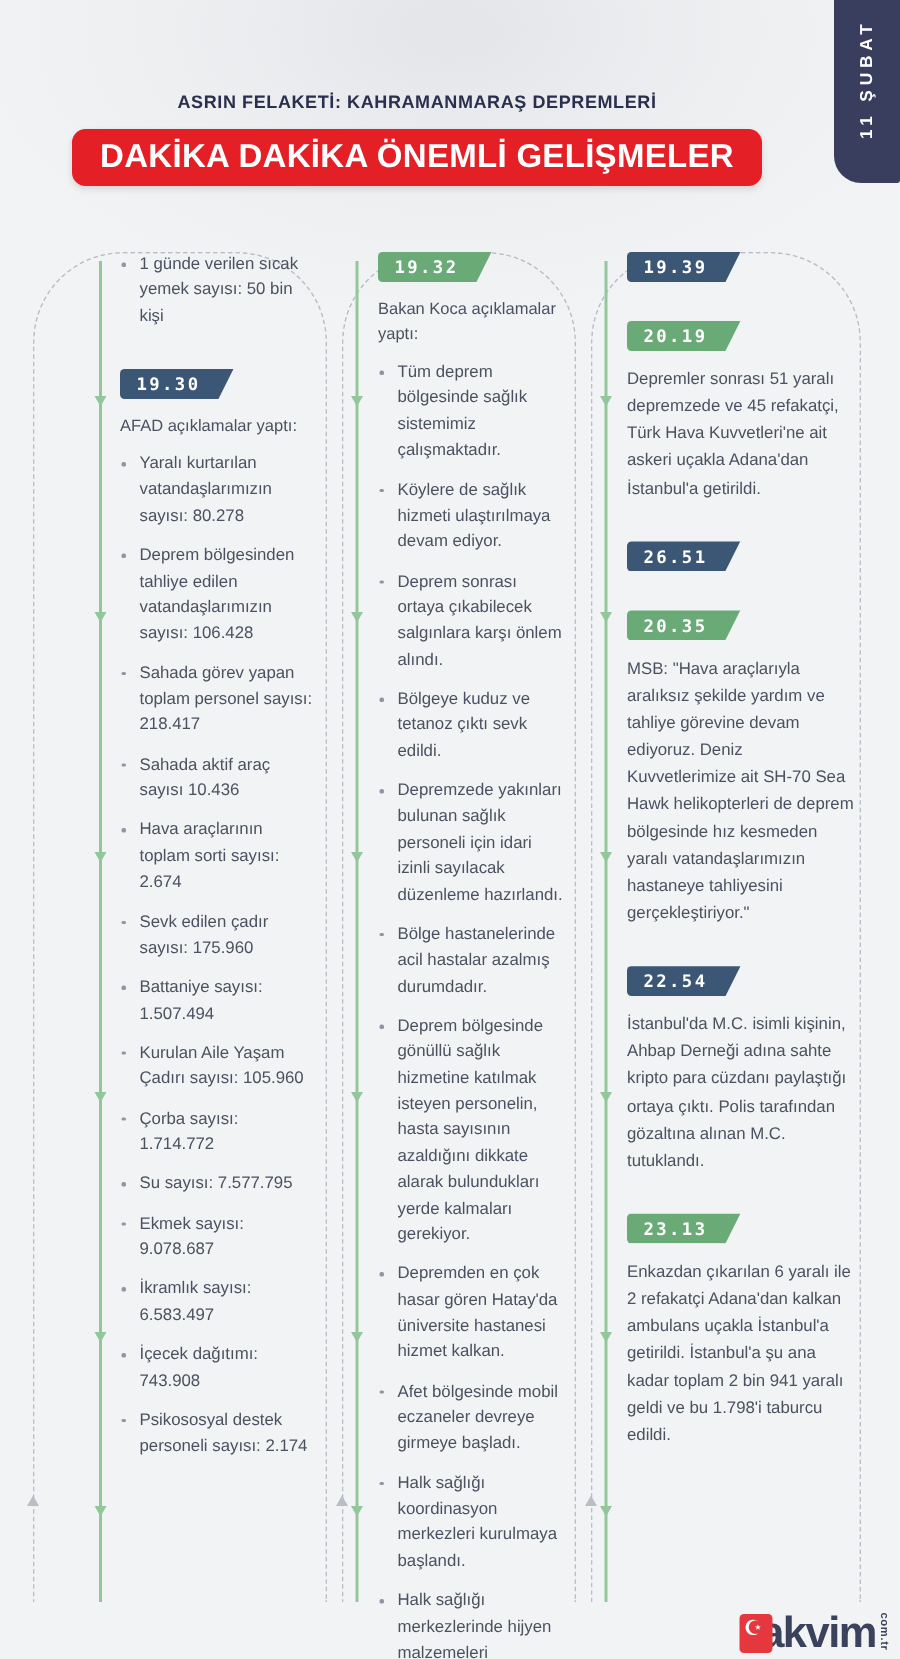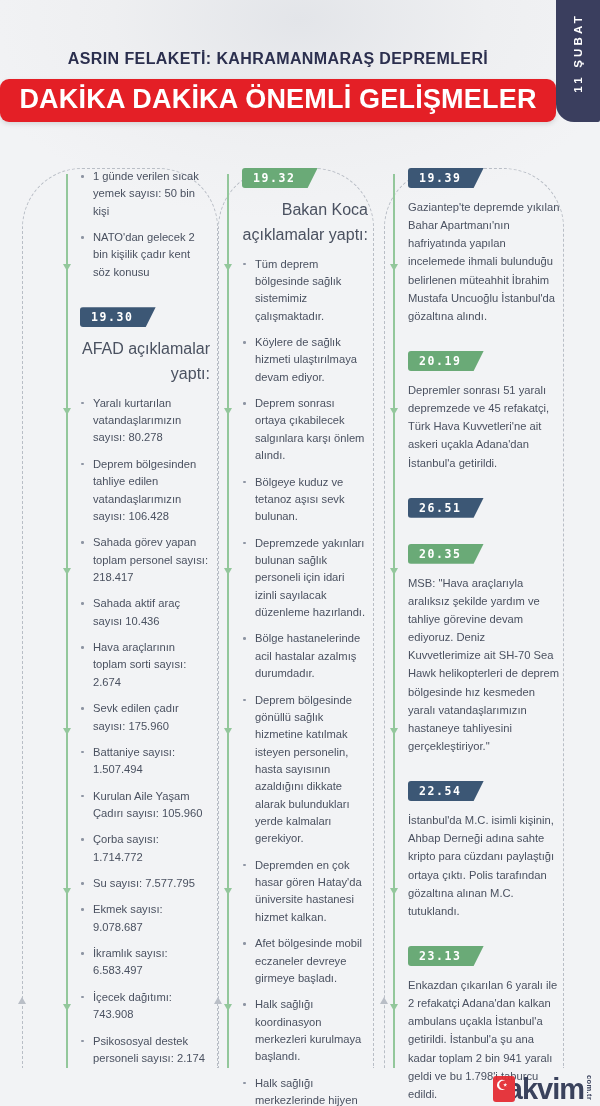--- a/index.html
+++ b/index.html
@@ -52,33 +52,34 @@
   
   .header {
     position: absolute;
     top: 50px;
     left: 0;
     width: 556px;
     text-align: center;
     z-index: 5;
   }
   .header h1 {
-    font-size: 16px;
+    font-size: 12px;
     font-weight: bold;
     color: #2b2f4e;
     letter-spacing: 0.4px;
     line-height: 1.1;
     white-space: nowrap;
+    margin-top: 12px;
   }
   .header .ribbon {
     display: inline-block;
     margin-top: 11px;
     background: #e41f26;
     color: #ffffff;
-    font-size: 27px;
+    font-size: 22px;
     font-weight: bold;
     letter-spacing: 0.2px;
     padding: 7px 19px 9px 19px;
     border-radius: 9px;
     line-height: 1;
     white-space: nowrap;
     box-shadow: 0 2px 5px rgba(0,0,0,0.12);
   }
 
   
@@ -89,21 +90,21 @@
     width: 600px;
     height: 900px;
     display: flex;
   }
 
   .col {
     position: relative;
     height: 900px;
   }
   .col-1 { width: 196px; margin-left: 22px; }
-  .col-2 { width: 156px; }
+  .col-2 { width: 156px; margin-left: 10px; }
   .col-3 { width: 180px; margin-left: 10px; }
 
   
   .dashed-frame {
     position: absolute;
     left: 0;
     top: 0;
     width: 100%;
     height: 900px;
     border: 1px dashed #b9bec6;
@@ -174,25 +175,24 @@
     clip-path: polygon(0 0, 100% 0, calc(100% - 10px) 100%, 0 100%);
   }
   .badge.navy  { background: #3c5775; }
   .badge.green { background: #6aaa77; }
 
   .badge-wrap { margin-bottom: 10px; }
   .badge-wrap.spaced { margin-top: 26px; }
 
   
   .lead {
-    font-size: 16px;
+    font-size: 11px;
     line-height: 1.55;
     color: #4a5160;
     margin-bottom: 8px;
-    text-align: right;
   }
   .para {
     font-size: 11.2px;
     line-height: 1.62;
     color: #4a5160;
     margin-bottom: 4px;
   }
   ul.bul {
     list-style: none;
     margin: 0 0 4px 0;
@@ -281,21 +281,20 @@
         <div class="tl-arrow" style="top: 96px;"></div>
         <div class="tl-arrow" style="top: 240px;"></div>
         <div class="tl-arrow" style="top: 400px;"></div>
         <div class="tl-arrow" style="top: 560px;"></div>
         <div class="tl-arrow" style="top: 720px;"></div>
         <div class="tl-arrow" style="top: 836px;"></div>
         <div class="frame-arrow-up" style="left: -4px;"></div>
         <div class="stack">
           <ul class="bul">
             <li>1 günde verilen sıcak yemek sayısı: 50 bin kişi</li>
-            <li>NATO'dan gelecek 2 bin kişilik çadır kent söz konusu</li>
           </ul>
           <div class="badge-wrap spaced"><span class="badge navy">19.30</span></div>
           <div class="lead">AFAD açıklamalar yaptı:</div>
           <ul class="bul">
             <li>Yaralı kurtarılan vatandaşlarımızın sayısı: 80.278</li>
             <li>Deprem bölgesinden tahliye edilen vatandaşlarımızın sayısı: 106.428</li>
             <li>Sahada görev yapan toplam personel sayısı: 218.417</li>
             <li>Sahada aktif araç sayısı 10.436</li>
             <li>Hava araçlarının toplam sorti sayısı: 2.674</li>
             <li>Sevk edilen çadır sayısı: 175.960</li>
@@ -320,21 +319,21 @@
         <div class="tl-arrow" style="top: 720px;"></div>
         <div class="tl-arrow" style="top: 836px;"></div>
         <div class="frame-arrow-up" style="left: -4px;"></div>
         <div class="stack">
           <div class="badge-wrap"><span class="badge green">19.32</span></div>
           <div class="lead">Bakan Koca açıklamalar yaptı:</div>
           <ul class="bul">
             <li>Tüm deprem bölgesinde sağlık sistemimiz çalışmaktadır.</li>
             <li>Köylere de sağlık hizmeti ulaştırılmaya devam ediyor.</li>
             <li>Deprem sonrası ortaya çıkabilecek salgınlara karşı önlem alındı.</li>
-            <li>Bölgeye kuduz ve tetanoz aşısı sevk bulunan.</li>
+            <li>Bölgeye kuduz ve tetanoz çıktı sevk edildi.</li>
             <li>Depremzede yakınları bulunan sağlık personeli için idari izinli sayılacak düzenleme hazırlandı.</li>
             <li>Bölge hastanelerinde acil hastalar azalmış durumdadır.</li>
             <li>Deprem bölgesinde gönüllü sağlık hizmetine katılmak isteyen personelin, hasta sayısının azaldığını dikkate alarak bulundukları yerde kalmaları gerekiyor.</li>
             <li>Depremden en çok hasar gören Hatay'da üniversite hastanesi hizmet kalkan.</li>
             <li>Afet bölgesinde mobil eczaneler devreye girmeye başladı.</li>
             <li>Halk sağlığı koordinasyon merkezleri kurulmaya başlandı.</li>
             <li>Halk sağlığı merkezlerinde hijyen malzemeleri sağlanıyor</li>
           </ul>
         </div>
       </div>
@@ -343,21 +342,20 @@
         <div class="tl-line"></div>
         <div class="tl-arrow" style="top: 96px;"></div>
         <div class="tl-arrow" style="top: 240px;"></div>
         <div class="tl-arrow" style="top: 400px;"></div>
         <div class="tl-arrow" style="top: 560px;"></div>
         <div class="tl-arrow" style="top: 720px;"></div>
         <div class="tl-arrow" style="top: 836px;"></div>
         <div class="frame-arrow-up" style="left: -4px;"></div>
         <div class="stack">
           <div class="badge-wrap"><span class="badge navy">19.39</span></div>
-          <div class="para">Gaziantep'te depremde yıkılan Bahar Apartmanı'nın hafriyatında yapılan incelemede ihmali bulunduğu belirlenen müteahhit İbrahim Mustafa Uncuoğlu İstanbul'da gözaltına alındı.</div>
           <div class="badge-wrap spaced"><span class="badge green">20.19</span></div>
           <div class="para">Depremler sonrası 51 yaralı depremzede ve 45 refakatçi, Türk Hava Kuvvetleri'ne ait askeri uçakla Adana'dan İstanbul'a getirildi.</div>
           <div class="badge-wrap spaced"><span class="badge navy">26.51</span></div>
           <div class="badge-wrap spaced"><span class="badge green">20.35</span></div>
           <div class="para">MSB: "Hava araçlarıyla aralıksız şekilde yardım ve tahliye görevine devam ediyoruz. Deniz Kuvvetlerimize ait SH-70 Sea Hawk helikopterleri de deprem bölgesinde hız kesmeden yaralı vatandaşlarımızın hastaneye tahliyesini gerçekleştiriyor."</div>
           <div class="badge-wrap spaced"><span class="badge navy">22.54</span></div>
           <div class="para">İstanbul'da M.C. isimli kişinin, Ahbap Derneği adına sahte kripto para cüzdanı paylaştığı ortaya çıktı. Polis tarafından gözaltına alınan M.C. tutuklandı.</div>
           <div class="badge-wrap spaced"><span class="badge green">23.13</span></div>
           <div class="para">Enkazdan çıkarılan 6 yaralı ile 2 refakatçi Adana'dan kalkan ambulans uçakla İstanbul'a getirildi. İstanbul'a şu ana kadar toplam 2 bin 941 yaralı geldi ve bu 1.798'i taburcu edildi.</div>
         </div>

